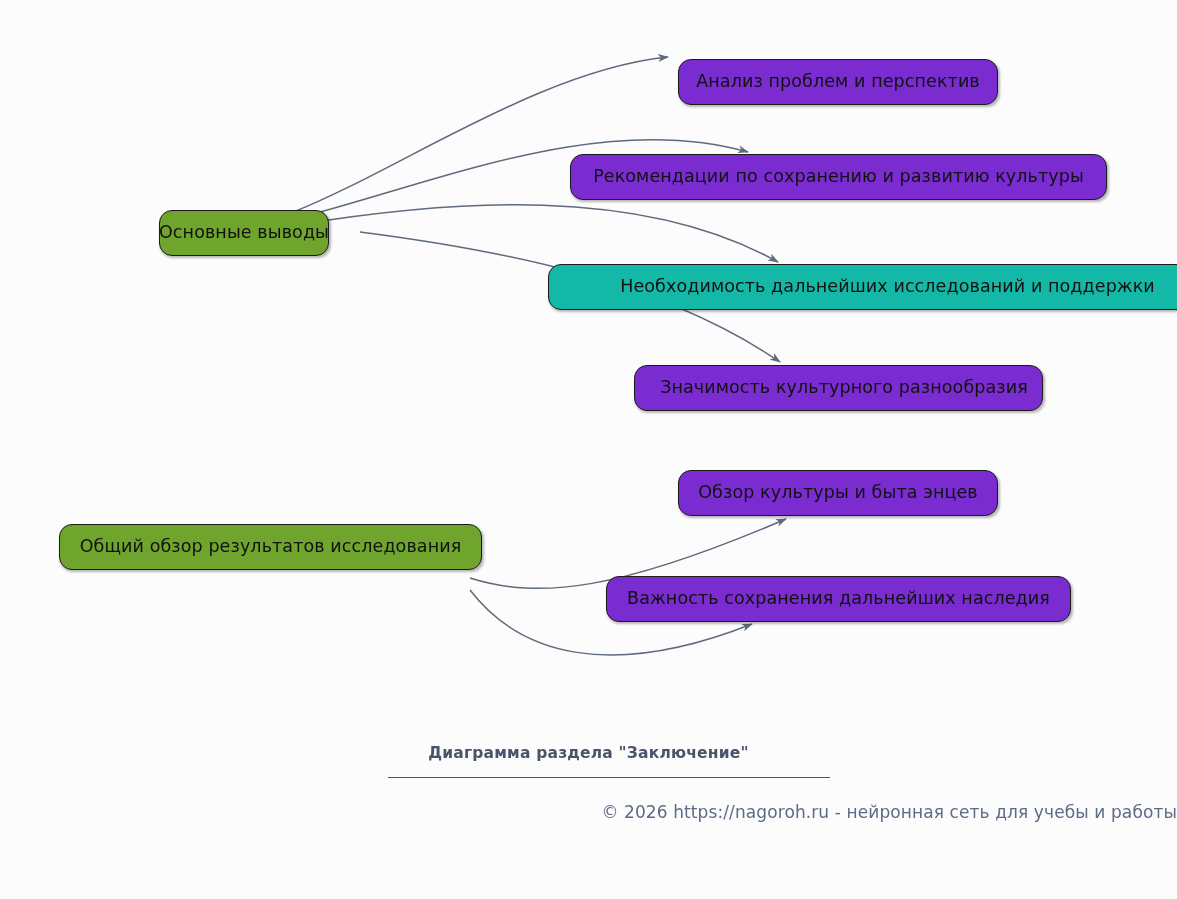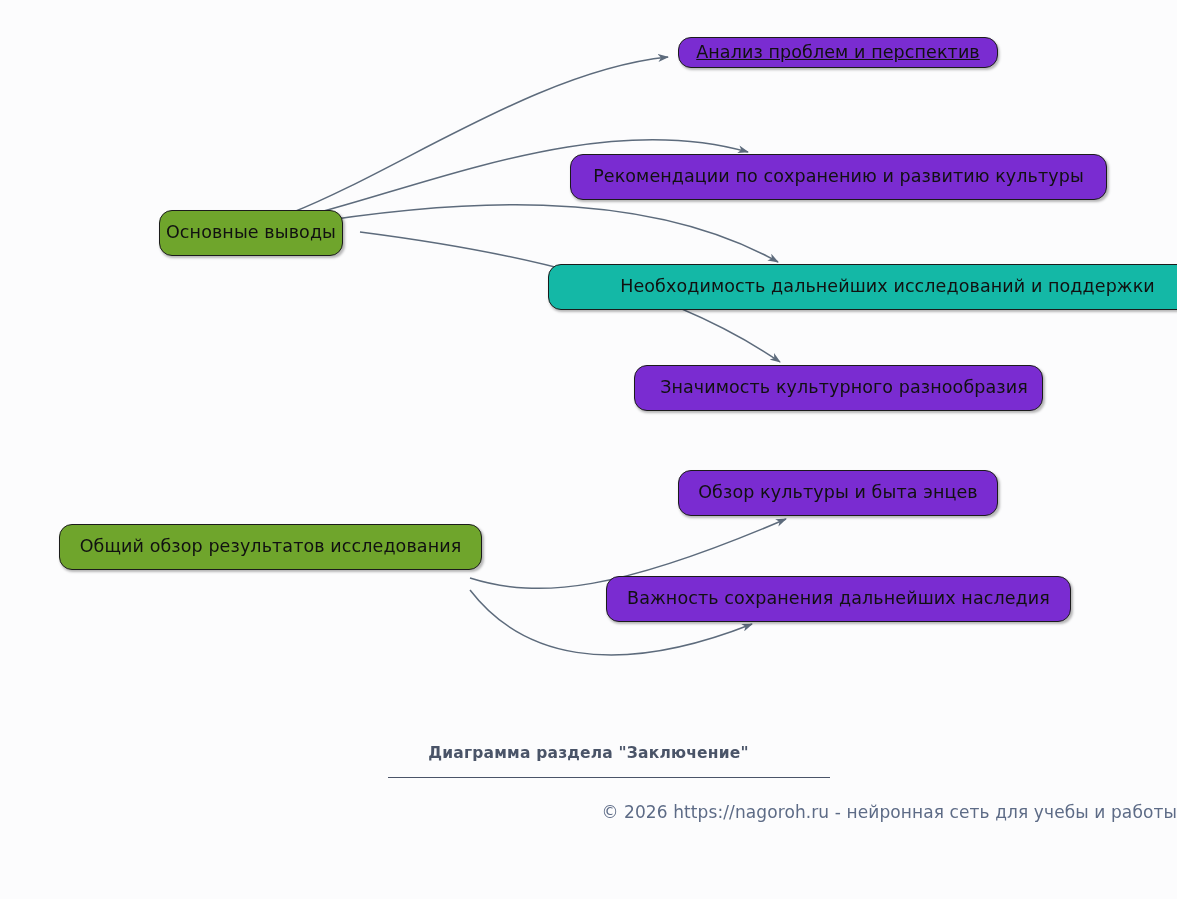--- a/index.html
+++ b/index.html
@@ -98,25 +98,25 @@
     <g id="edge-paths" fill="none" stroke="#5d6b7c" stroke-width="1.5">
         <path d="M 291,213 C 400,170 540,70 668,57" marker-end="url(#arrowhead)"></path>
         <path d="M 294,219 C 430,185 600,110 748,152" marker-end="url(#arrowhead)"></path>
         <path d="M 297,225 C 450,200 640,185 778,262" marker-end="url(#arrowhead)"></path>
         <path d="M 360,232 C 500,250 660,280 780,362" marker-end="url(#arrowhead)"></path>
         <path d="M 470,578 C 540,600 620,590 786,519" marker-end="url(#arrowhead)"></path>
         <path d="M 470,590 C 520,655 610,680 752,624" marker-end="url(#arrowhead)"></path>
       </g>
   </svg>
 
-  <div class="node green" style="left: 159px; top: 210px; width: 184px; height: 46px; background: rgb(111, 165, 44);">
+  <div class="node green" style="left: 159px; top: 210px; width: 170px; height: 46px; background: rgb(111, 165, 44);">
     <span class="node-label">Основные выводы</span>
   </div>
 
-  <div class="node purple" style="left: 678px; top: 37px; width: 320px; height: 31px; background: rgb(122, 44, 209); text-decoration: underline;">
+  <div class="node purple" style="left: 678px; top: 59px; width: 320px; height: 46px; background: rgb(122, 44, 209);">
     <span class="node-label">Анализ проблем и перспектив</span>
   </div>
 
   <div class="node purple" style="left: 570px; top: 154px; width: 537px; height: 46px; background: rgb(122, 44, 209);">
     <span class="node-label">Рекомендации по сохранению и развитию культуры</span>
   </div>
 
   <div class="node purple" style="left: 548px; top: 264px; width: 679px; height: 46px; background: #14b8a6; align-items: center;">
     <span class="node-label">Необходимость дальнейших исследований и поддержки</span>
   </div>

